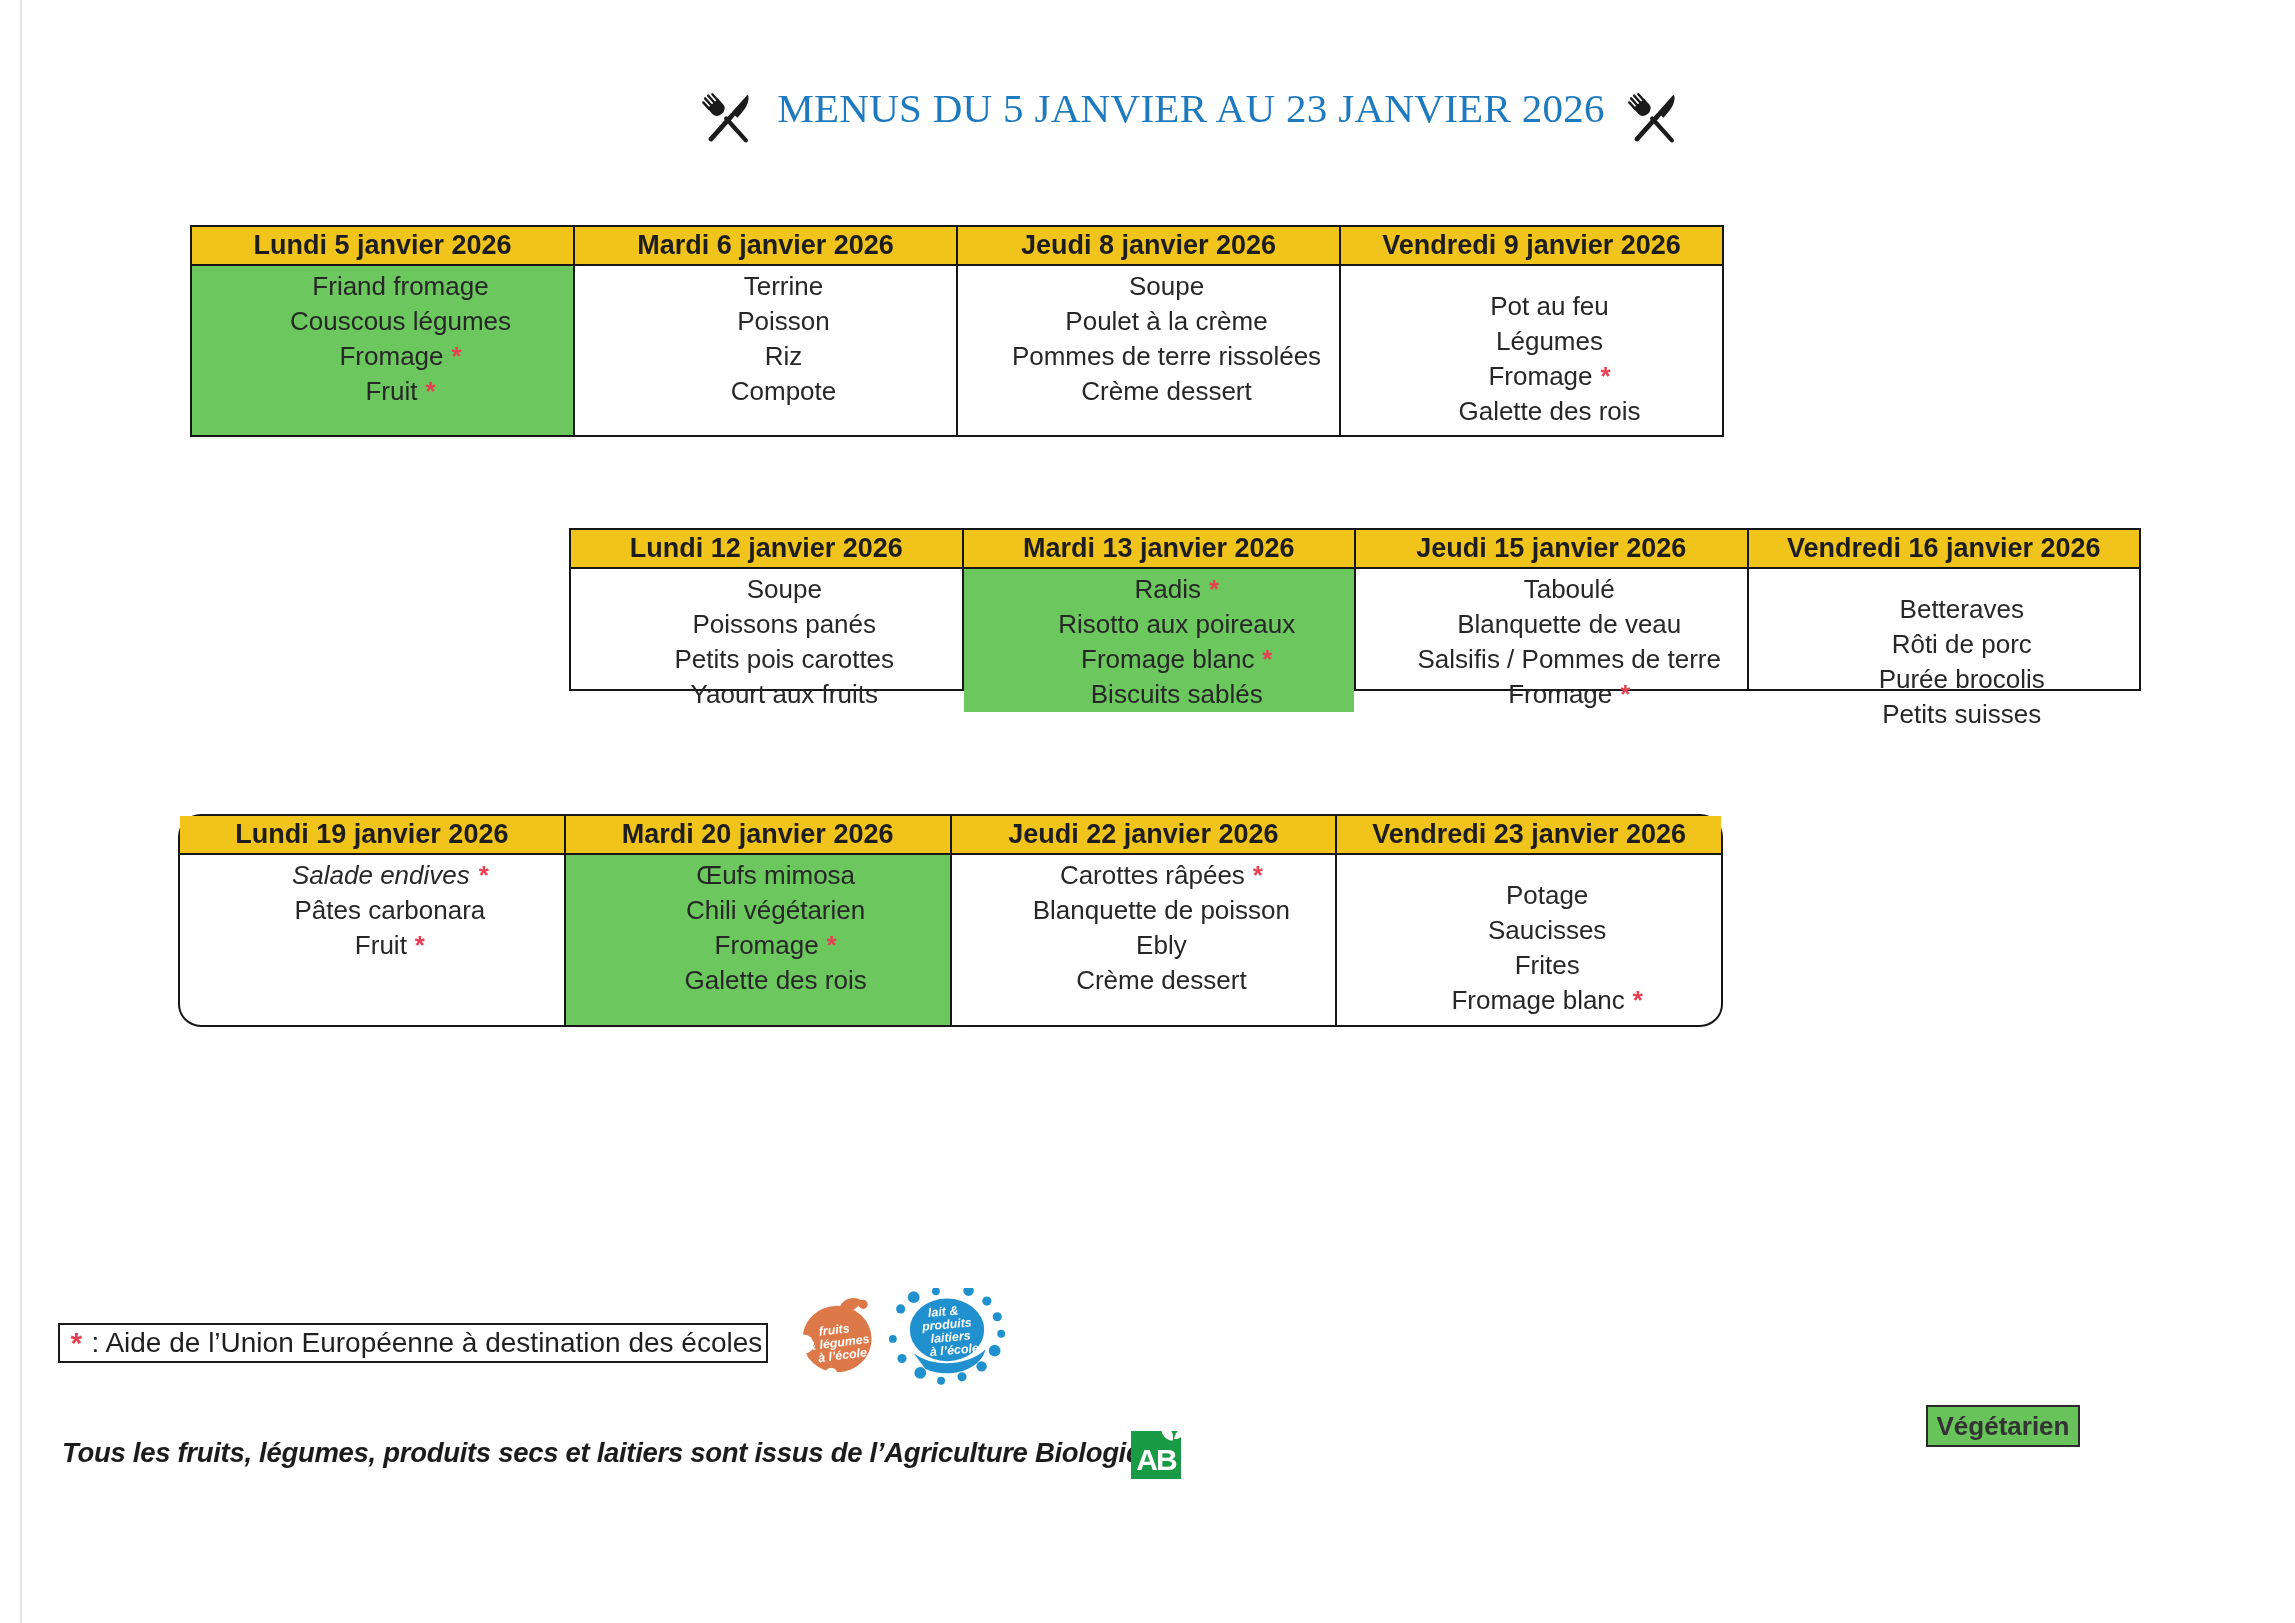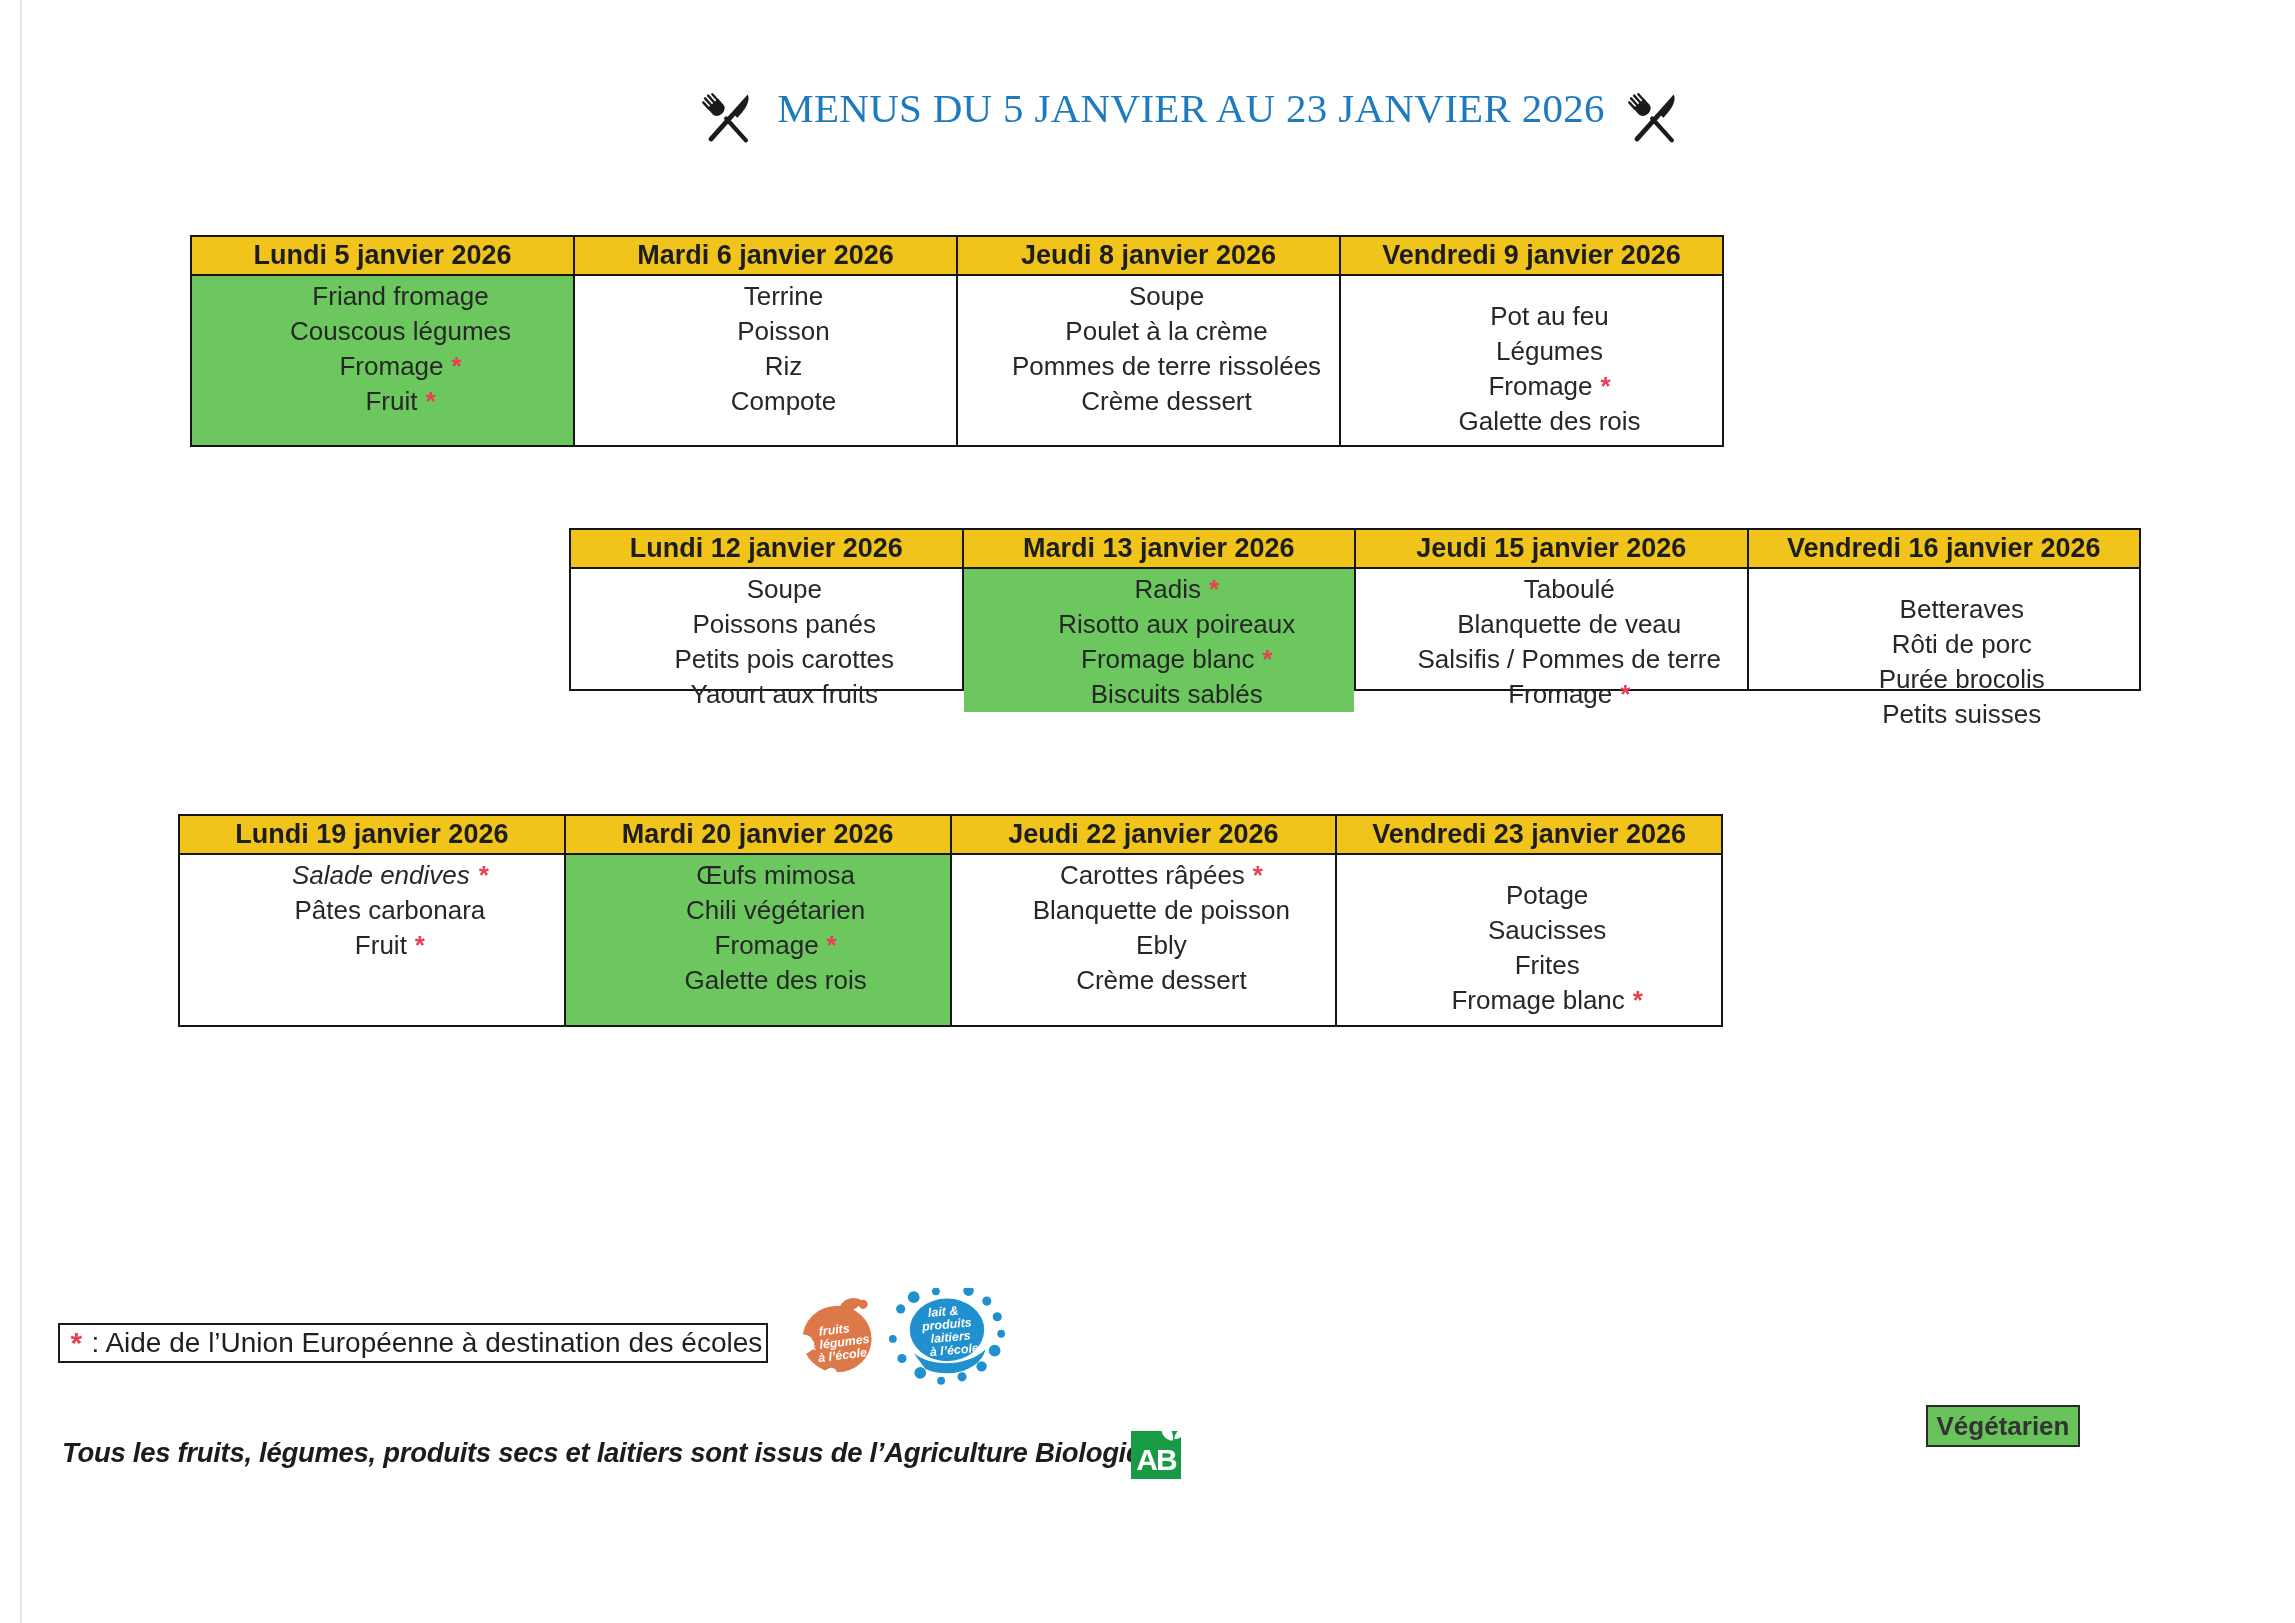--- a/index.html
+++ b/index.html
@@ -14,23 +14,23 @@
   
   .title-row{position:absolute;left:615px;top:84px;width:1152px;height:105px;
     display:flex;align-items:flex-start;justify-content:center;gap:19px;}
   .title-text{font-family:"Liberation Serif",serif;font-size:41px;
     color:#1e7abf;letter-spacing:0.3px;white-space:nowrap;}
   .cutlery{flex:0 0 auto;}
 
   
   .week{position:absolute;display:flex;border:2.6px solid #161616;
     background:#fff;box-sizing:border-box;}
-  .week1{left:190px;top:235px;width:1534px;height:212px;}
+  .week1{left:190px;top:225px;width:1534px;height:212px;}
   .week2{left:569px;top:528px;width:1572px;height:163px;}
-  .week3{left:178px;top:814px;width:1545px;height:213px;}
+  .week3{left:178px;top:814px;width:1545px;height:213px;border-radius:23px;}
   .day{flex:1 1 0;min-width:0;border-right:2px solid #161616;
     display:flex;flex-direction:column;}
   .day:last-child{border-right:none;gap:20px;}
   .day-header{flex:0 0 37px;background:#f1c41c;border-bottom:2px solid #161616;
     display:flex;align-items:center;justify-content:center;
     font-size:27px;font-weight:bold;color:#1d1d1d;white-space:nowrap;}
   .day-body{flex:1 1 auto;padding-top:3.3px;text-align:center;
     font-size:26px;color:#272727;}
   .day.green .day-body{background:#6bc75e;}
   .item{height:35px;line-height:35px;white-space:nowrap;padding-left:36px;}

